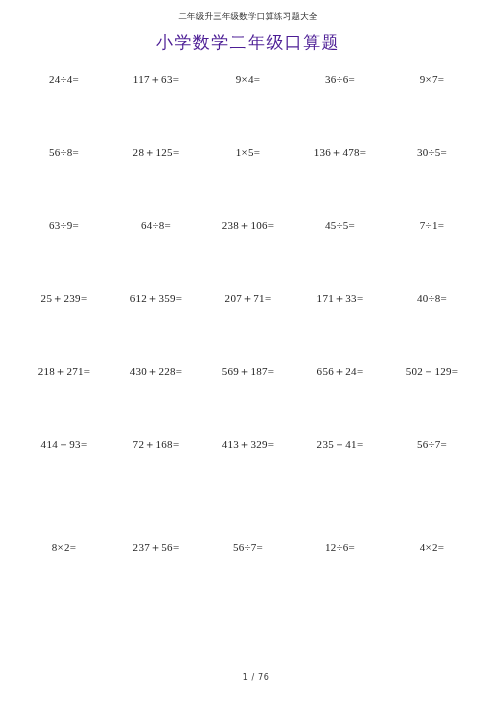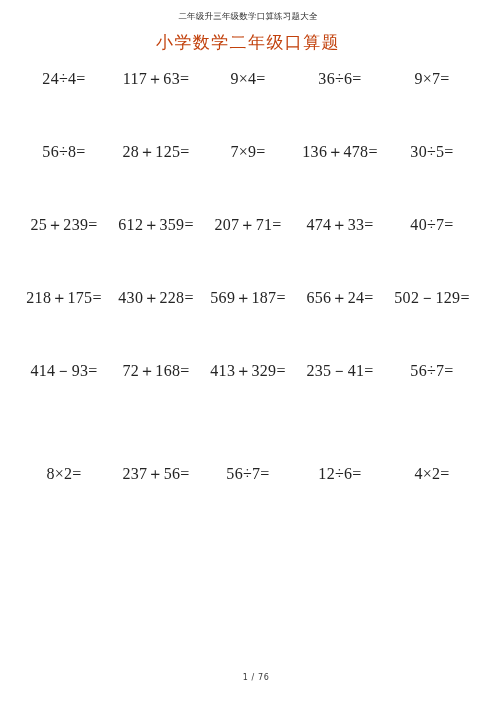--- a/index.html
+++ b/index.html
@@ -43,21 +43,21 @@
     position: absolute;
     top: 31px;
     left: 0;
     width: 496px;
     text-align: center;
     font-family: "DejaVu Sans", "Liberation Sans", sans-serif;
     font-size: 17px;
     line-height: 23px;
     font-weight: 400;
     letter-spacing: 1.4px;
-    color: #c2410c;
+    color: #4c1d95;
     white-space: nowrap;
   }
 
   
   .problem-sheet {
     position: absolute;
     top: 72px;
     left: 18px;
     width: 460px;
   }
@@ -68,21 +68,21 @@
     align-items: flex-start;
   }
   .problem-row.row-last {
     height: 60px;
     padding-top: 30px;
   }
   .problem-cell {
     flex: 1 1 20%;
     text-align: center;
     font-family: "Liberation Serif", "DejaVu Serif", serif;
-    font-size: 16px;
+    font-size: 11px;
     line-height: 14px;
     color: #242424;
     letter-spacing: 0.3px;
     white-space: nowrap;
   }
 
   
   .doc-footer {
     position: absolute;
     bottom: 19px;
@@ -113,36 +113,43 @@
       <div class="problem-cell">24÷4=</div>
       <div class="problem-cell">117＋63=</div>
       <div class="problem-cell">9×4=</div>
       <div class="problem-cell">36÷6=</div>
       <div class="problem-cell">9×7=</div>
     </div>
 
     <div class="problem-row">
       <div class="problem-cell">56÷8=</div>
       <div class="problem-cell">28＋125=</div>
-      <div class="problem-cell">7×9=</div>
+      <div class="problem-cell">1×5=</div>
       <div class="problem-cell">136＋478=</div>
       <div class="problem-cell">30÷5=</div>
     </div>
 
+    <div class="problem-row">
+      <div class="problem-cell">63÷9=</div>
+      <div class="problem-cell">64÷8=</div>
+      <div class="problem-cell">238＋106=</div>
+      <div class="problem-cell">45÷5=</div>
+      <div class="problem-cell">7÷1=</div>
+    </div>
 
     <div class="problem-row">
       <div class="problem-cell">25＋239=</div>
       <div class="problem-cell">612＋359=</div>
       <div class="problem-cell">207＋71=</div>
-      <div class="problem-cell">474＋33=</div>
-      <div class="problem-cell">40÷7=</div>
+      <div class="problem-cell">171＋33=</div>
+      <div class="problem-cell">40÷8=</div>
     </div>
 
     <div class="problem-row">
-      <div class="problem-cell">218＋175=</div>
+      <div class="problem-cell">218＋271=</div>
       <div class="problem-cell">430＋228=</div>
       <div class="problem-cell">569＋187=</div>
       <div class="problem-cell">656＋24=</div>
       <div class="problem-cell">502－129=</div>
     </div>
 
     <div class="problem-row">
       <div class="problem-cell">414－93=</div>
       <div class="problem-cell">72＋168=</div>
       <div class="problem-cell">413＋329=</div>

